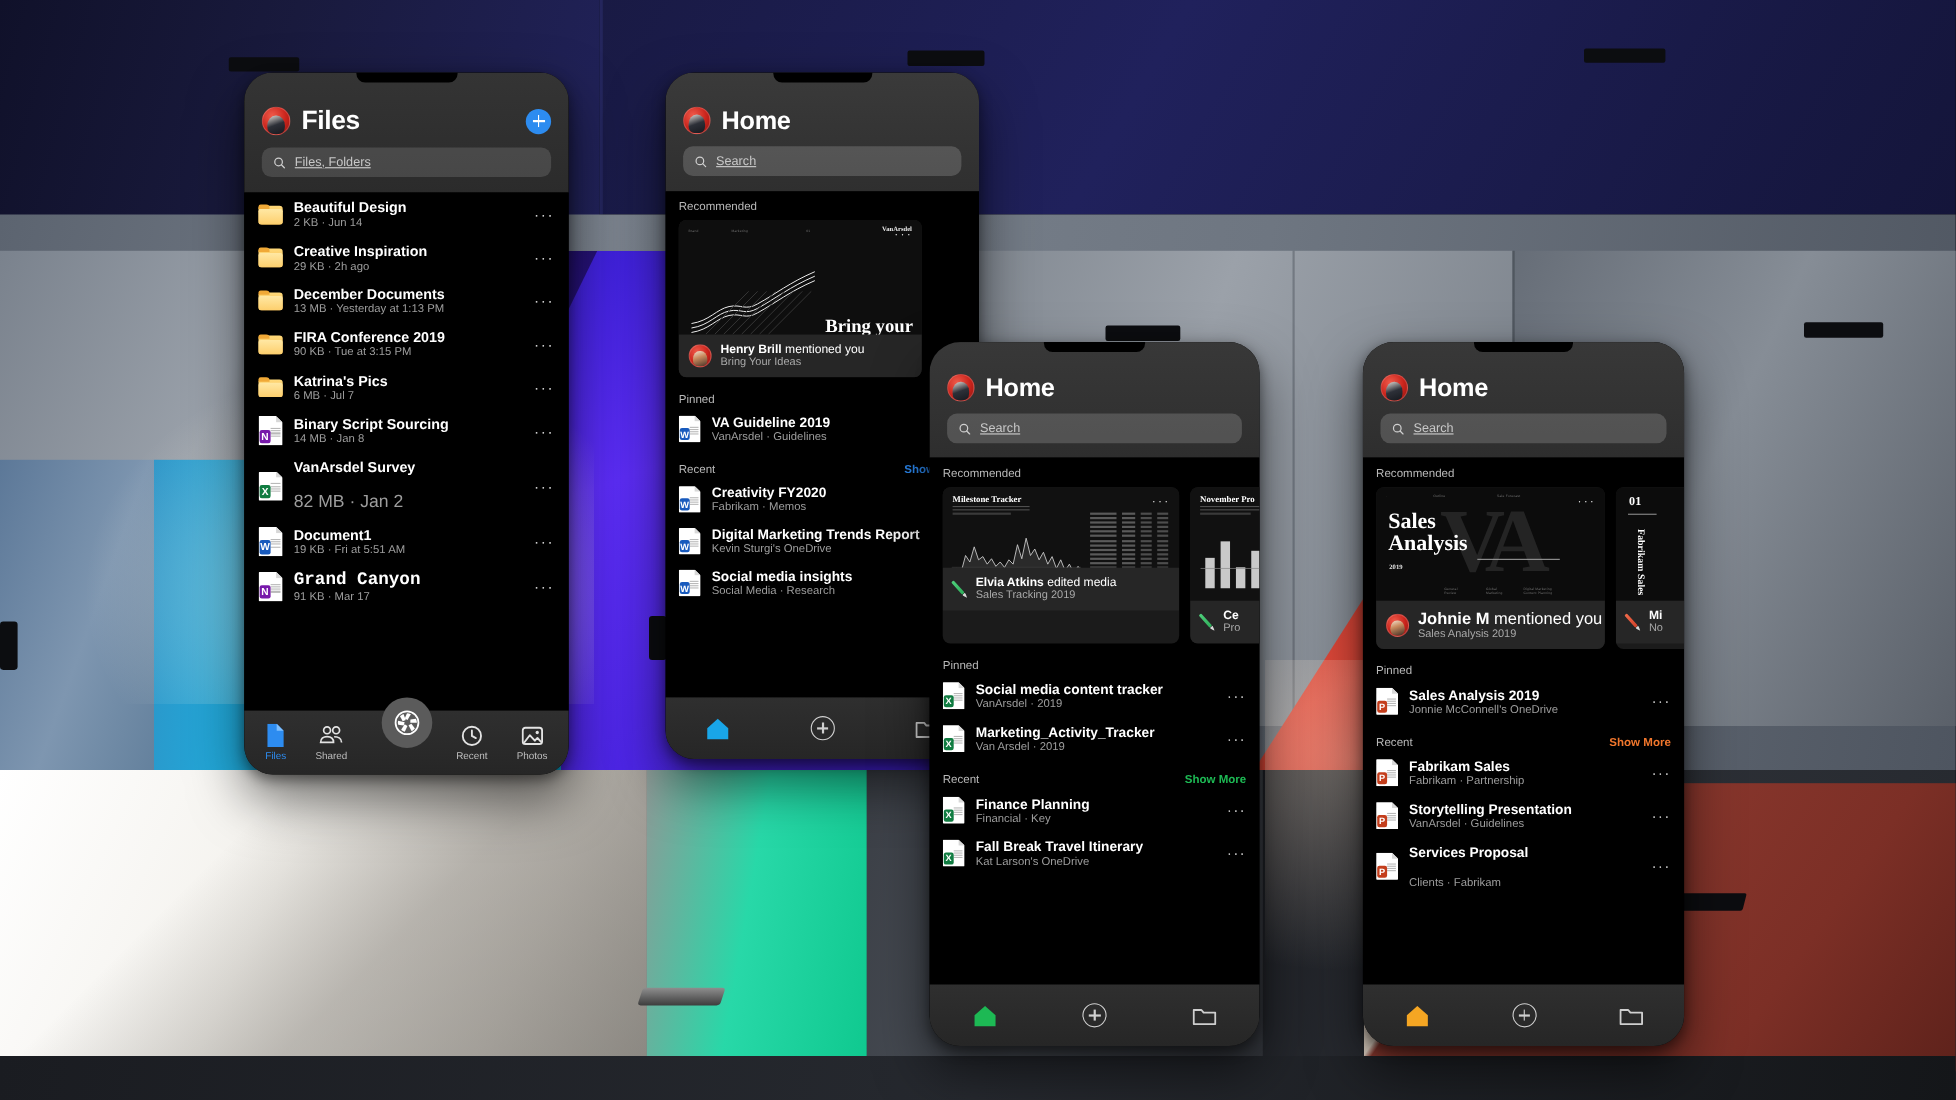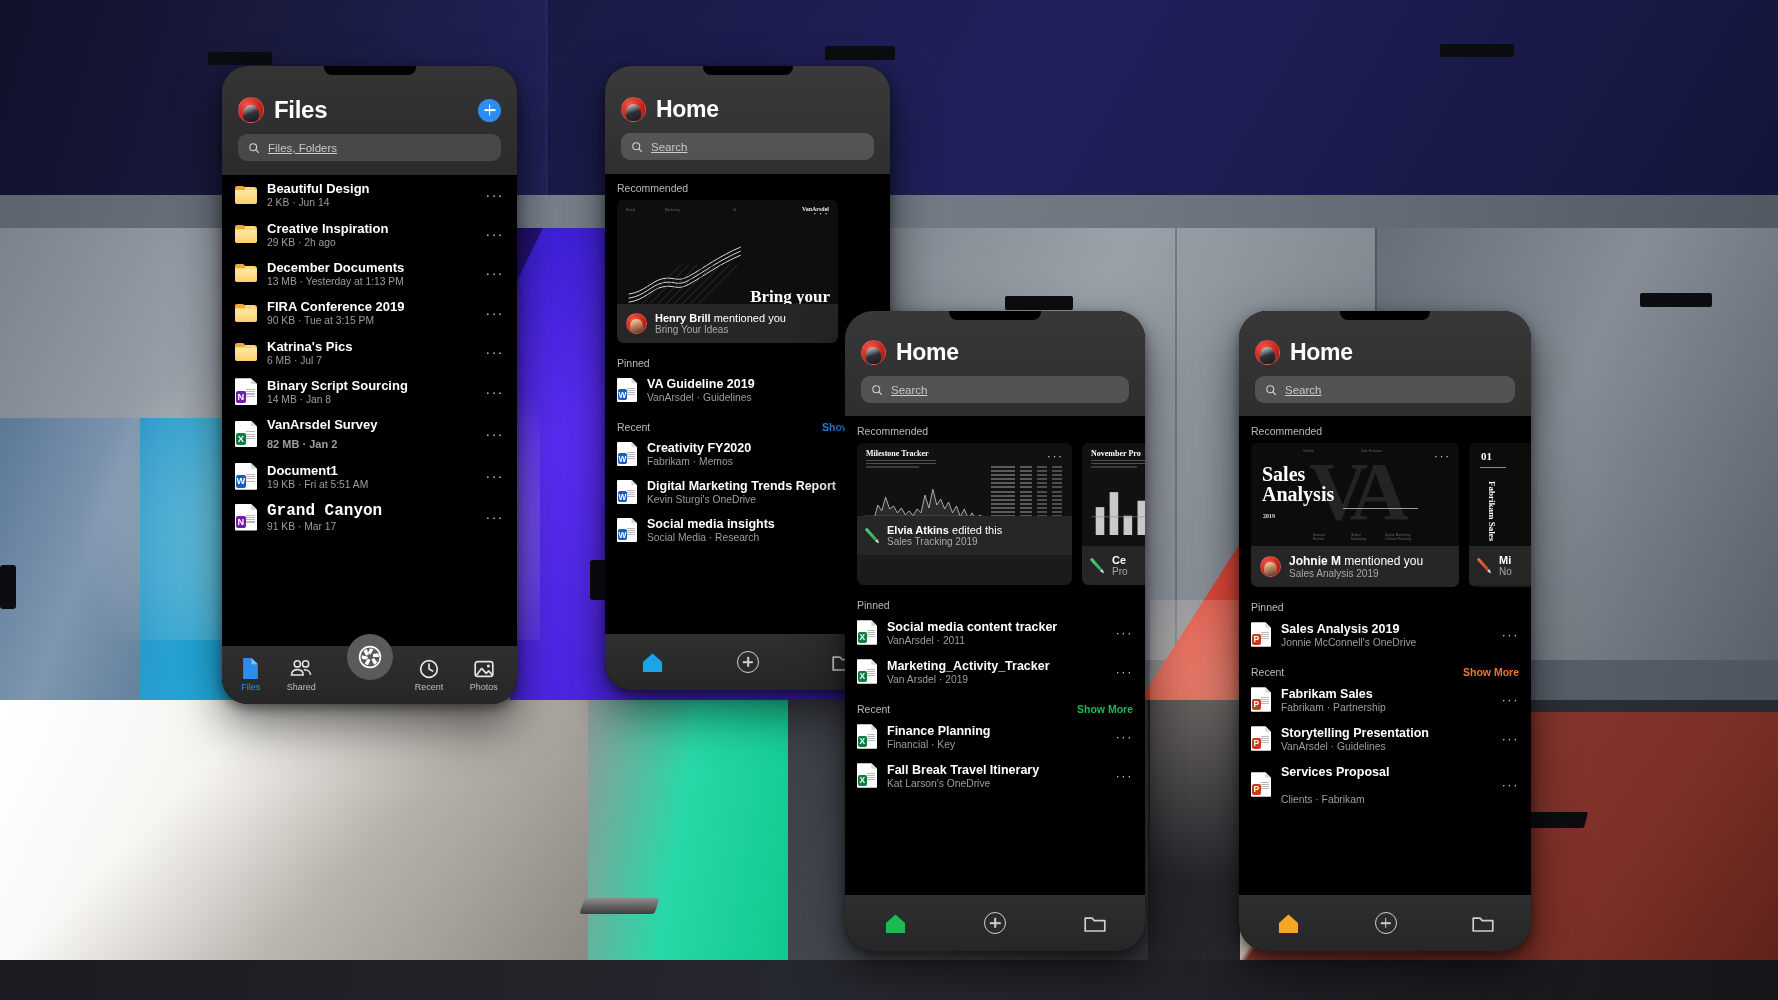--- a/index.html
+++ b/index.html
@@ -368,21 +368,21 @@
               <span class="lines">
                 <i></i>
                 <i></i>
                 <i></i>
                 <i></i>
               </span>
               <span class="badge" style="background:#107c41;font-size:9.24px;">X</span>
             </span>
             <span class="meta">
               <span class="t1" style="display:block;font-size:13px;">VanArsdel Survey</span>
-              <span class="t2" style="display:block;font-size:11px;margin-top:6px;font-weight:bold;">82 MB · Jan 2</span>
+              <span class="t2" style="display:block;font-size:16px;margin-top:16px;">82 MB · Jan 2</span>
             </span>
             <span class="dots" style="font-size:14px;">···</span>
           </div>
           <div class="row" style="padding: 6.2px 13px; gap: 10px;">
             <span class="ficon" style="width:22px;height:26.84px;">
               <span class="page"></span>
               <span class="fold"></span>
               <span class="lines">
                 <i></i>
                 <i></i>
@@ -743,21 +743,21 @@
             <div class="rec-dots">···</div>
           </div>
           <div class="rec-foot" style="padding:8px 9px;">
             <div class="pencil" style="width:13px;height:20px;">
               <div class="body" style="background:linear-gradient(180deg,#4ecf7a,#2fae5b);"></div>
               <div class="tip" style="background:#d9d9d9;clip-path:polygon(0 0,100% 0,50% 100%);"></div>
             </div>
             <div style="min-width:0;">
               <div class="ft1" style="font-size:11px;white-space:nowrap;">
                 <b>Elvia Atkins</b>
-                <span style="font-weight:normal;">edited this</span>
+                <span style="font-weight:normal;">edited media</span>
               </div>
               <div class="ft2" style="font-size:10px;">Sales Tracking 2019</div>
             </div>
           </div>
         </div>
 
         <div class="rec-card" style="width:130px;">
           <div class="rec-thumb" style="height:103px;background:#111;">
             <div class="mini-serif" style="position:absolute;left:9px;top:6px;font-size:8px;font-weight:bold;color:#fff;">November Pro</div>
             <div style="position:absolute;left:9px;top:17px;width:66px;">
@@ -800,21 +800,21 @@
               <span class="lines">
                 <i></i>
                 <i></i>
                 <i></i>
                 <i></i>
               </span>
               <span class="badge" style="background:#107c41;font-size:8.4px;">X</span>
             </span>
             <span class="meta">
               <span class="t1" style="display:block;font-size:12.5px;">Social media content tracker</span>
-              <span class="t2" style="display:block;font-size:10.3px;margin-top:1px;">VanArsdel · 2011</span>
+              <span class="t2" style="display:block;font-size:10.3px;margin-top:1px;">VanArsdel · 2019</span>
             </span>
             <span class="dots" style="font-size:13px;">···</span>
           </div>
           <div class="row" style="padding: 6.5px 12px; gap: 10px;">
             <span class="ficon" style="width:20px;height:24.4px;">
               <span class="page"></span>
               <span class="fold"></span>
               <span class="lines">
                 <i></i>
                 <i></i>
@@ -927,21 +927,21 @@
             <div class="mini-serif" style="position:absolute;left:12px;top:70px;font-size:6px;font-weight:bold;color:#e2e2e2;">2019</div>
             <div style="position:absolute;left:92px;top:65px;width:75px;height:1px;background:#9a9a9a;"></div>
             <div class="tiny" style="position:absolute;left:62px;bottom:5px;">General<br>Review</div>
             <div class="tiny" style="position:absolute;left:100px;bottom:5px;">Global<br>Marketing</div>
             <div class="tiny" style="position:absolute;left:134px;bottom:5px;">Digital Marketing<br>Content Planning</div>
             <div class="rec-dots">···</div>
           </div>
           <div class="rec-foot" style="padding:8px 9px;">
             <div class="avatar light" style="width:21px;height:21px;"></div>
             <div style="min-width:0;">
-              <div class="ft1" style="font-size:12px;white-space:nowrap;">
+              <div class="ft1" style="font-size:15px;white-space:nowrap;">
                 <b>Johnie M</b>
                 <span style="font-weight:normal;">mentioned you</span>
               </div>
               <div class="ft2" style="font-size:10px;">Sales Analysis 2019</div>
             </div>
           </div>
         </div>
 
         <div class="rec-card" style="width:120px;">
           <div class="rec-thumb" style="height:103px;background:#0c0c0c;">

